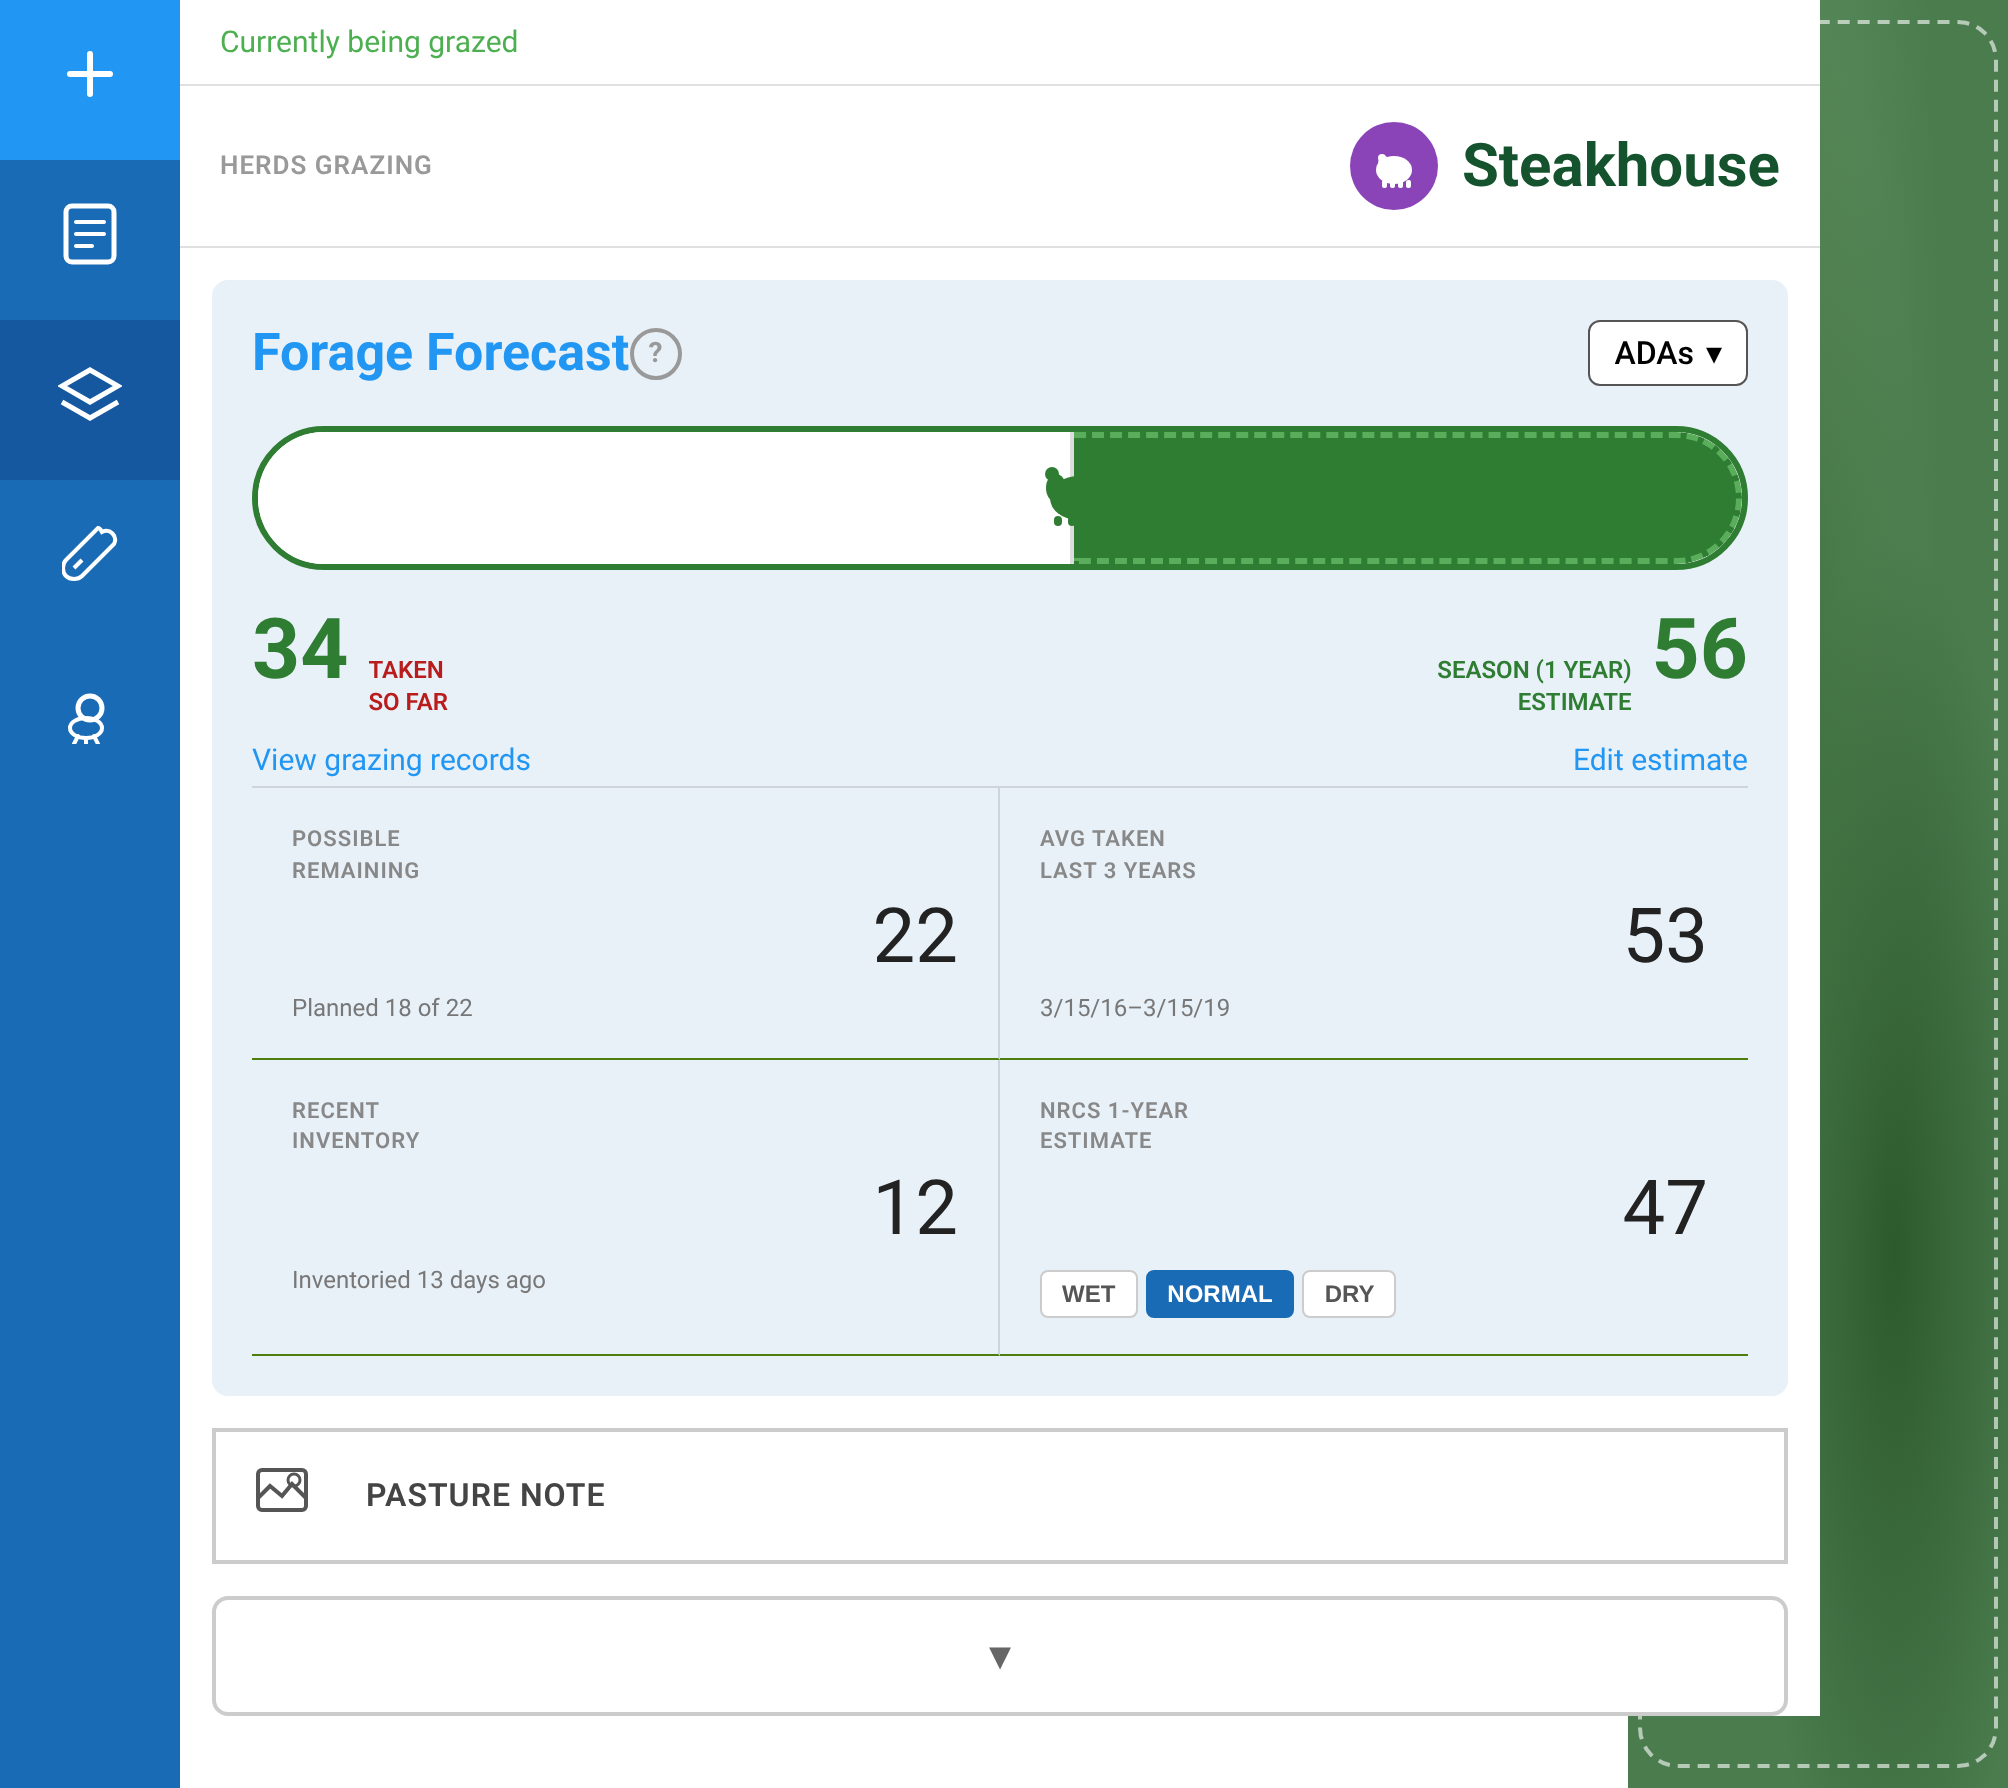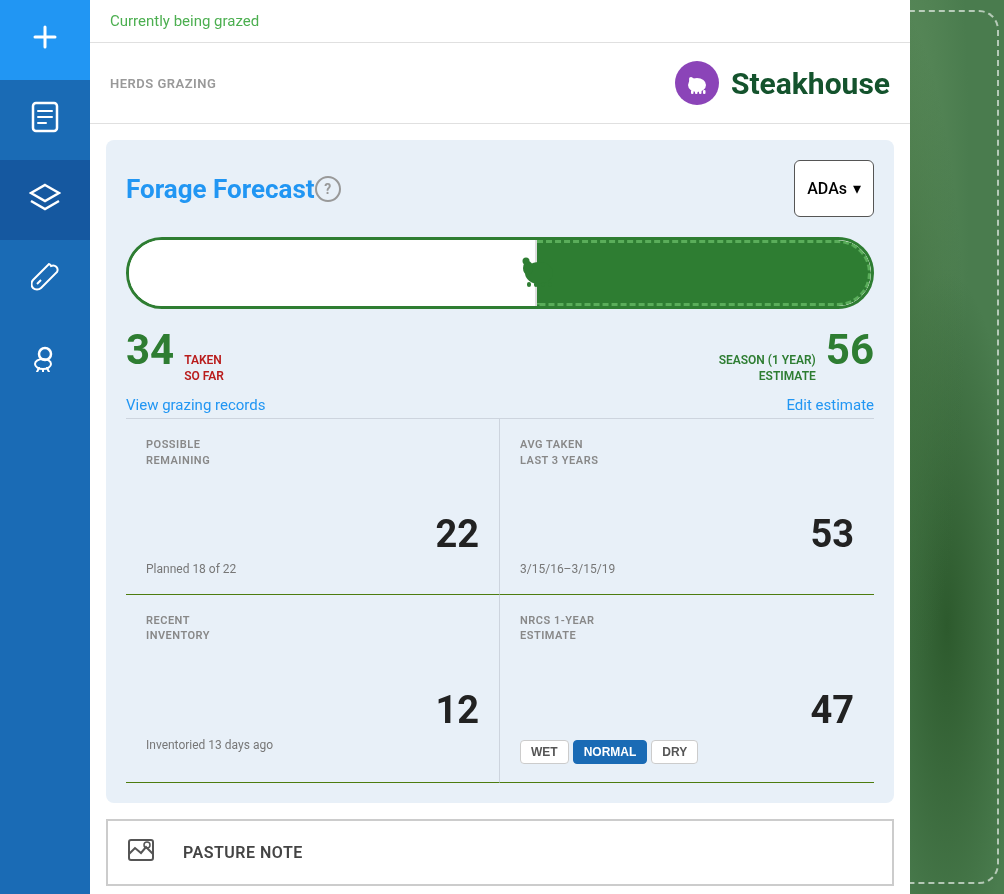--- a/index.html
+++ b/index.html
@@ -170,21 +170,21 @@
       font-size: 14px;
       font-weight: bold;
       cursor: pointer;
     }
     .adas-dropdown {
       display: flex;
       align-items: center;
       gap: 6px;
       border: 1.5px solid #555;
       border-radius: 6px;
-      padding: 18px 12px;
+      padding: 6px 12px;
       font-size: 16px;
       font-weight: 500;
       background: white;
       cursor: pointer;
     }
 
     
     .progress-bar-container {
       position: relative;
       height: 72px;
@@ -314,23 +314,22 @@
       color: #777;
       margin-top: 6px;
     }
     .metric-value-row {
       display: flex;
       align-items: center;
       justify-content: space-between;
     }
     .metric-value {
       font-size: 38px;
-      font-weight: 700;
+      font-weight: 400;
       color: #222;
-      margin-top: 40px;
     }
 
     
     .nrcs-buttons {
       display: flex;
       gap: 4px;
       margin-top: 8px;
     }
     .nrcs-btn {
       padding: 4px 10px;

